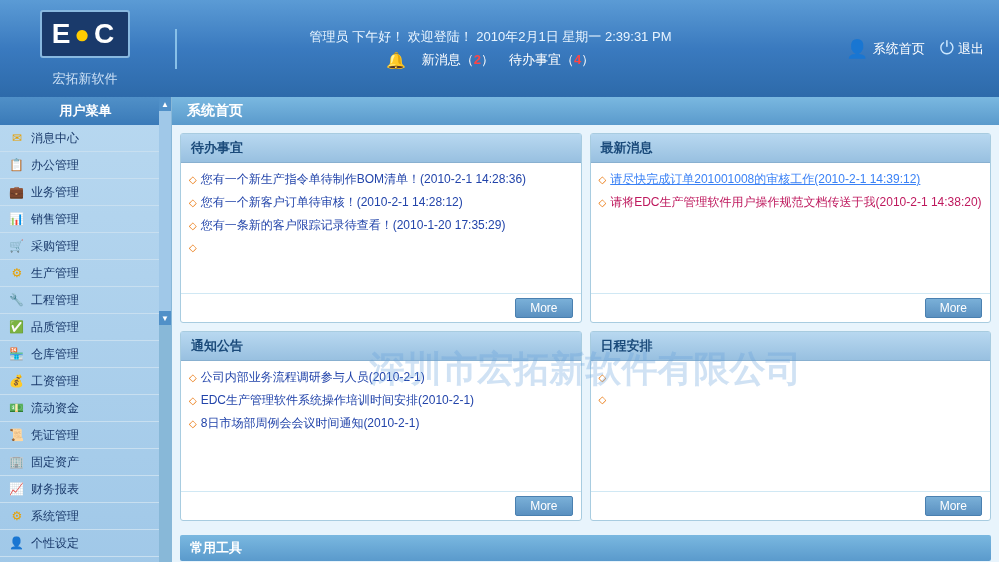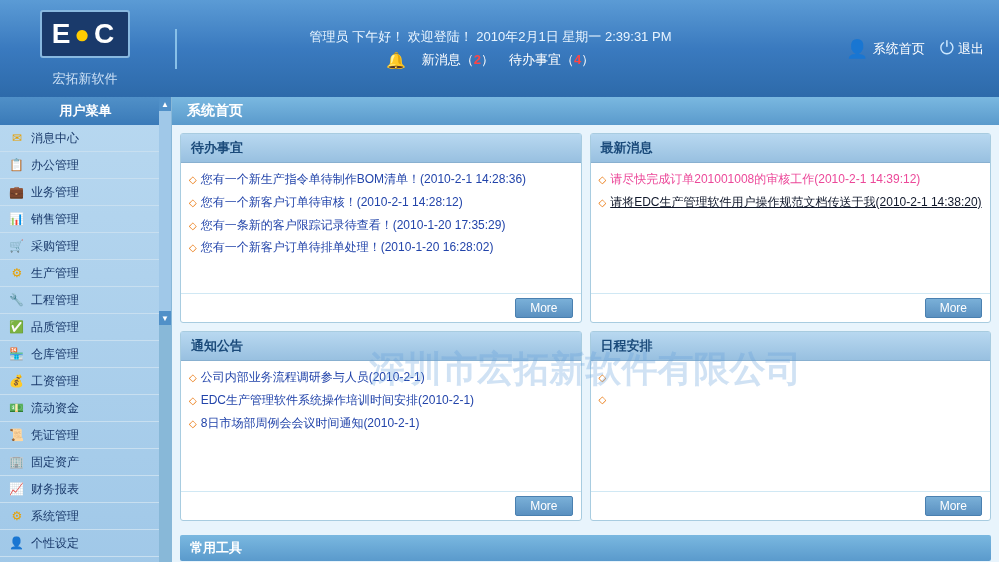--- a/index.html
+++ b/index.html
@@ -197,38 +197,37 @@
             <div class="panel-item">
               <span class="diamond">◇</span>
               <span style="color:#2244aa; cursor:pointer;">您有一个新客户订单待审核！(2010-2-1 14:28:12)</span>
             </div>
             <div class="panel-item">
               <span class="diamond">◇</span>
               <span style="color:#2244aa; cursor:pointer;">您有一条新的客户限踪记录待查看！(2010-1-20 17:35:29)</span>
             </div>
             <div class="panel-item">
               <span class="diamond">◇</span>
-              <span style="color:#2244aa; cursor:pointer;">您有一个新客户订单待排单处理！(2010-1-20 16:28:02)</span>
             </div>
           </div>
           <div class="panel-footer">
             <button class="more-btn">More</button>
           </div>
         </div>
 
         <div class="panel">
           <div class="panel-header">最新消息</div>
           <div class="panel-body">
             <div class="panel-item">
               <span class="diamond">◇</span>
-              <span style="color:#ec4899; cursor:pointer;">请尽快完成订单201001008的审核工作(2010-2-1 14:39:12)</span>
-            </div>
-            <div class="panel-item">
-              <span class="diamond">◇</span>
-              <span style="color:#0f172a; cursor:pointer;text-decoration:underline;">请将EDC生产管理软件用户操作规范文档传送于我(2010-2-1 14:38:20)</span>
+              <span style="color:#3b82f6; cursor:pointer;text-decoration:underline;">请尽快完成订单201001008的审核工作(2010-2-1 14:39:12)</span>
+            </div>
+            <div class="panel-item">
+              <span class="diamond">◇</span>
+              <span style="color:#be185d; cursor:pointer;">请将EDC生产管理软件用户操作规范文档传送于我(2010-2-1 14:38:20)</span>
             </div>
           </div>
           <div class="panel-footer">
             <button class="more-btn">More</button>
           </div>
         </div>
 
         <div class="panel">
           <div class="panel-header">通知公告</div>
           <div class="panel-body">

